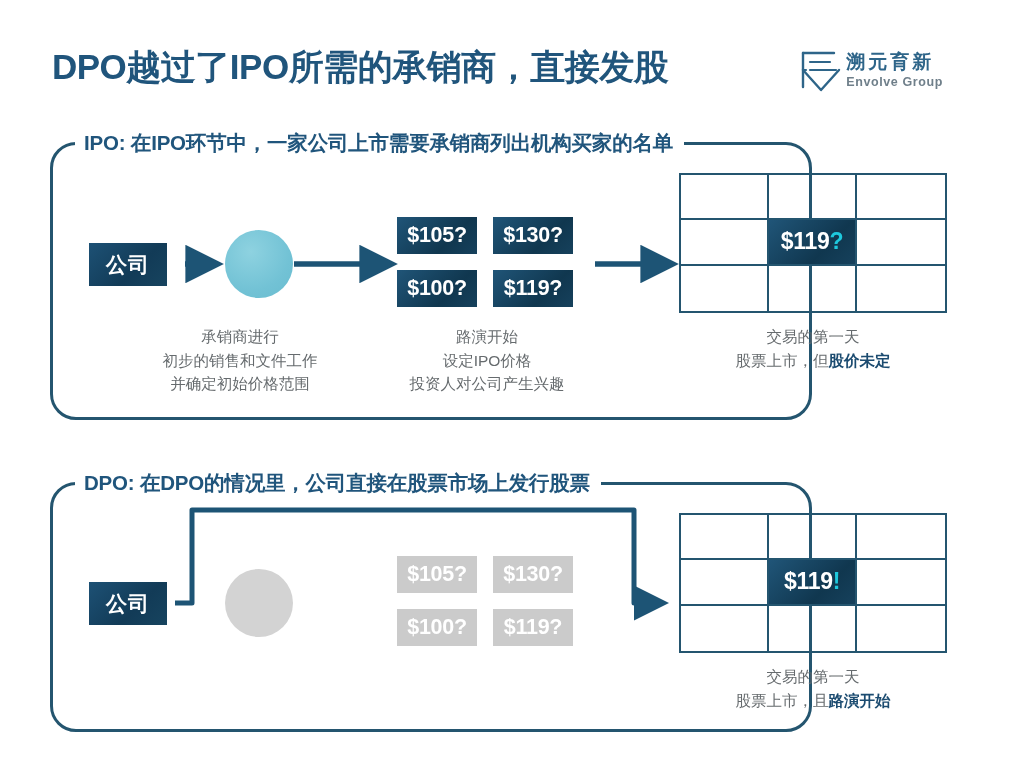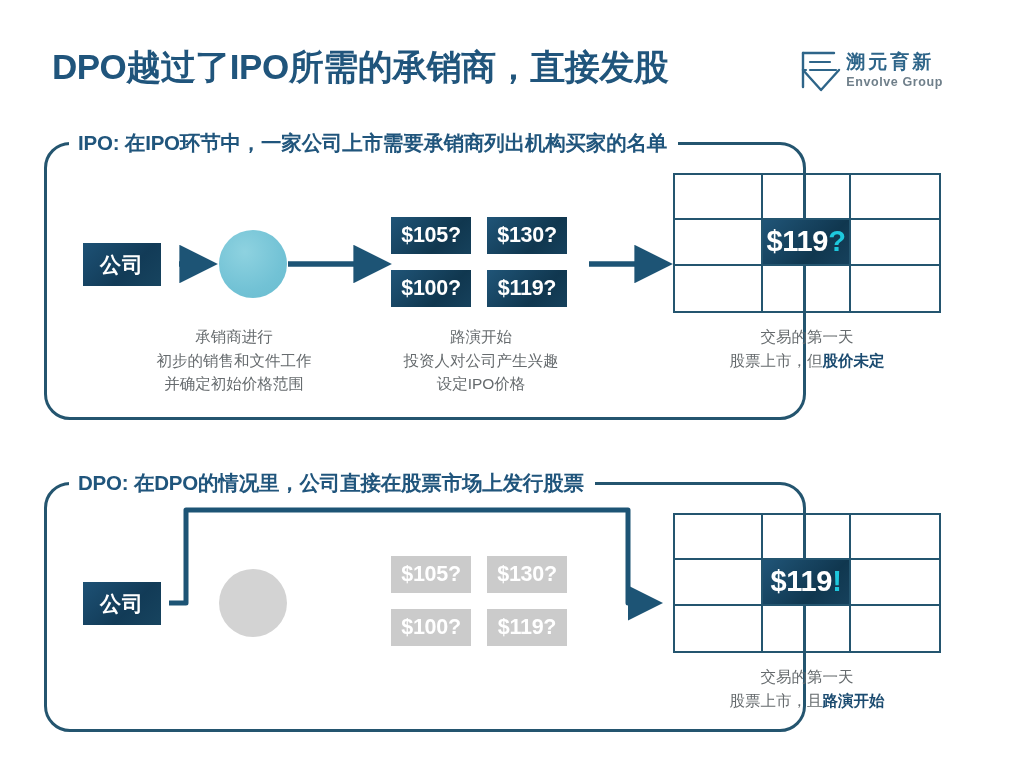--- a/index.html
+++ b/index.html
@@ -51,21 +51,21 @@
     font-size: 12.5px;
     font-weight: bold;
     color: #6f7f8a;
     letter-spacing: 0.6px;
     text-align: right;
   }
 
   
   .section {
     position: absolute;
-    left: 44px;
+    left: 50px;
     width: 762px;
     border: 3px solid #24556f;
     border-radius: 26px;
     box-sizing: border-box;
   }
   #section-ipo { top: 142px; height: 278px; }
   #section-dpo { top: 482px; height: 250px; }
 
   .section-title {
     position: absolute;
@@ -147,21 +147,21 @@
     border-bottom: 2.5px solid #24556f;
     box-sizing: border-box;
     display: flex;
     align-items: center;
     justify-content: center;
   }
   .market-cell:nth-child(3n) { border-right: none; }
   .market-cell:nth-child(n+7) { border-bottom: none; }
   .market-cell.filled {
     background: linear-gradient(135deg, #205578 0%, #10374f 65%, #16415c 100%);
-    font-size: 29px;
+    font-size: 23px;
     font-weight: bold;
     color: #ffffff;
     letter-spacing: -0.3px;
   }
   .mark-accent { color: #1ec8dd; }
 
   
   .caption {
     position: absolute;
     text-align: center;
@@ -241,22 +241,22 @@
   </div>
 
   <div class="caption" style="left:77px; top:180px; width:220px;">
     <div>承销商进行</div>
     <div>初步的销售和文件工作</div>
     <div>并确定初始价格范围</div>
   </div>
 
   <div class="caption" style="left:324px; top:180px; width:220px;">
     <div>路演开始</div>
+    <div>设定IPO价格</div>
     <div>投资人对公司产生兴趣</div>
-    <div>设定IPO价格</div>
   </div>
 
   <div class="caption" style="left:640px; top:180px; width:240px;">
     <div>交易的第一天</div>
     <div><span>股票上市，但</span><span class="emph">股价未定</span></div>
   </div>
 </div>
 
 <div class="section" id="section-dpo">
   <div class="section-title">DPO: 在DPO的情况里，公司直接在股票市场上发行股票</div>

